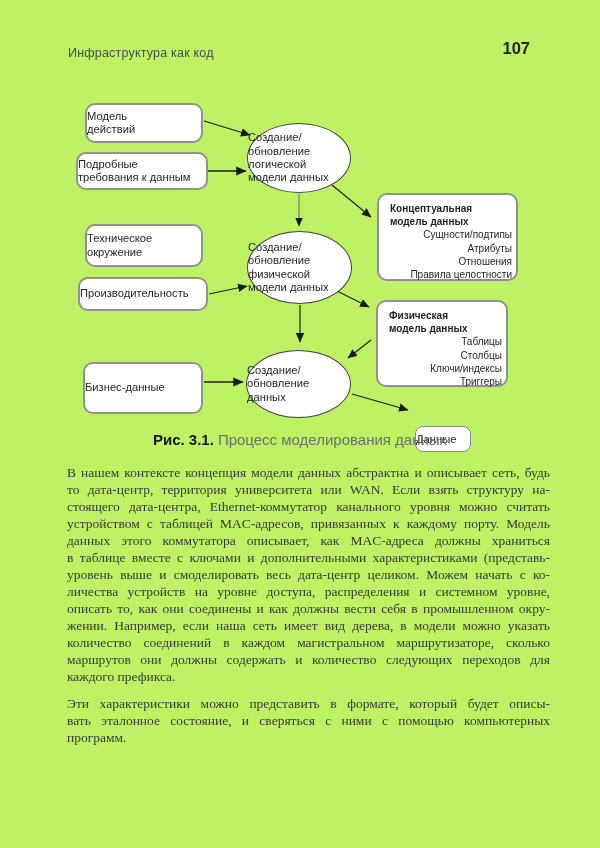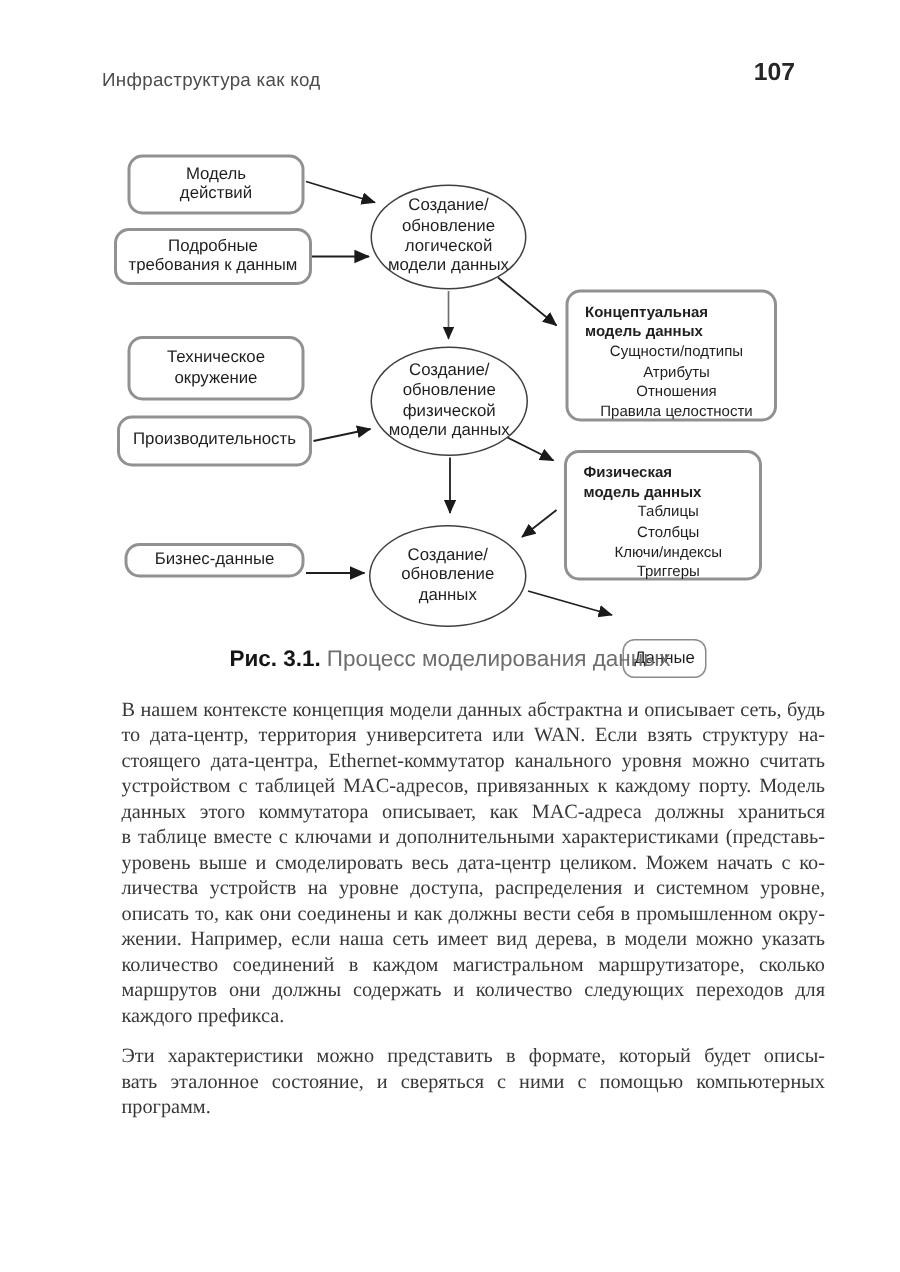--- a/index.html
+++ b/index.html
@@ -1,42 +1,42 @@
 <!DOCTYPE html>
 <html><head>
 <meta charset="utf-8">
 <style>
   html,body { margin:0; padding:0; background:#d9d9d9; }
   .page {
-    position:relative; width:600px; height:848px; background:#ffffff;
+    position:relative; width:600px; height:848px; background:#bef264;
     font-family:"Liberation Sans", sans-serif; overflow:hidden; margin:0 auto;
   }
   .hdr { position:absolute; left:68px; top:46px; font-size:12.5px; color:#4c4c4c; letter-spacing:0.2px; }
   .pageno { position:absolute; top:39px; right:70px; font-size:16.5px; font-weight:bold; color:#262626; }
 
   .arrows { position:absolute; left:0; top:0; pointer-events:none; }
 
   .node { position:absolute; box-sizing:border-box; display:flex; flex-direction:column;
           justify-content:center; background:#fff; color:#1f1f1f; }
   .rbox { border:2px solid #919191; border-radius:10px; font-size:11.2px; line-height:13.5px; }
   .ellipse { border:1.4px solid #404040; border-radius:50%; font-size:11.2px; line-height:13.3px; }
   .dbox { border:2px solid #919191; border-radius:10px; font-size:10px; line-height:13.2px;
           justify-content:flex-start; padding:7px 4px 4px 11px; text-align:left; }
   .smbox { border:1.6px solid #8a8a8a; border-radius:8px; font-size:11.2px;margin-top:28px; }
-  .nl { text-align:center; }
+  .nl { text-align:left; }
   .bt { font-weight:bold; text-align:left; }
-  .bi { text-align:center; }
+  .bi { text-align:right; }
 
   .caption { position:absolute; top:431px; left:0; width:600px; text-align:center;
              font-size:15px; color:#6e6e6e; }
   .cap-b { font-weight:bold; color:#161616; margin-right:4px; }
 
   .bodytext { position:absolute; left:67px; top:464px; width:483px;
               font-family:"Liberation Serif", serif; font-size:13.5px; color:#383838; }
-  .pline { line-height:17px; text-align:justify; text-align-last:justify;margin-left:14px; }
+  .pline { line-height:17px; text-align:justify; text-align-last:justify; }
   .para .pline:last-child { text-align-last:left; }
   .p2 { margin-top:10px; }
 </style>
 </head>
 <body>
 
 <div class="page">
 
   <div class="hdr">Инфраструктура как код</div>
   <div class="pageno">107</div>
@@ -111,21 +111,21 @@
         <div class="bt">модель данных</div>
       </div>
     <div>
         <div class="bi">Таблицы</div>
         <div class="bi">Столбцы</div>
         <div class="bi">Ключи/индексы</div>
         <div class="bi">Триггеры</div>
       </div>
   </div>
 
-  <div class="node rbox" style="left:83px;top:362px;width:120px;height:23px">
+  <div class="node rbox" style="left:83px;top:362px;width:120px;height:52px">
       <div class="nl">Бизнес-данные</div>
     </div>
 
   <div class="node ellipse" style="left:246px;top:350px;width:105px;height:68px">
       <div class="nl">Создание/</div>
       <div class="nl">обновление</div>
       <div class="nl">данных</div>
     </div>
 
   <div class="node smbox" style="left:415px;top:398px;width:56px;height:26px">

